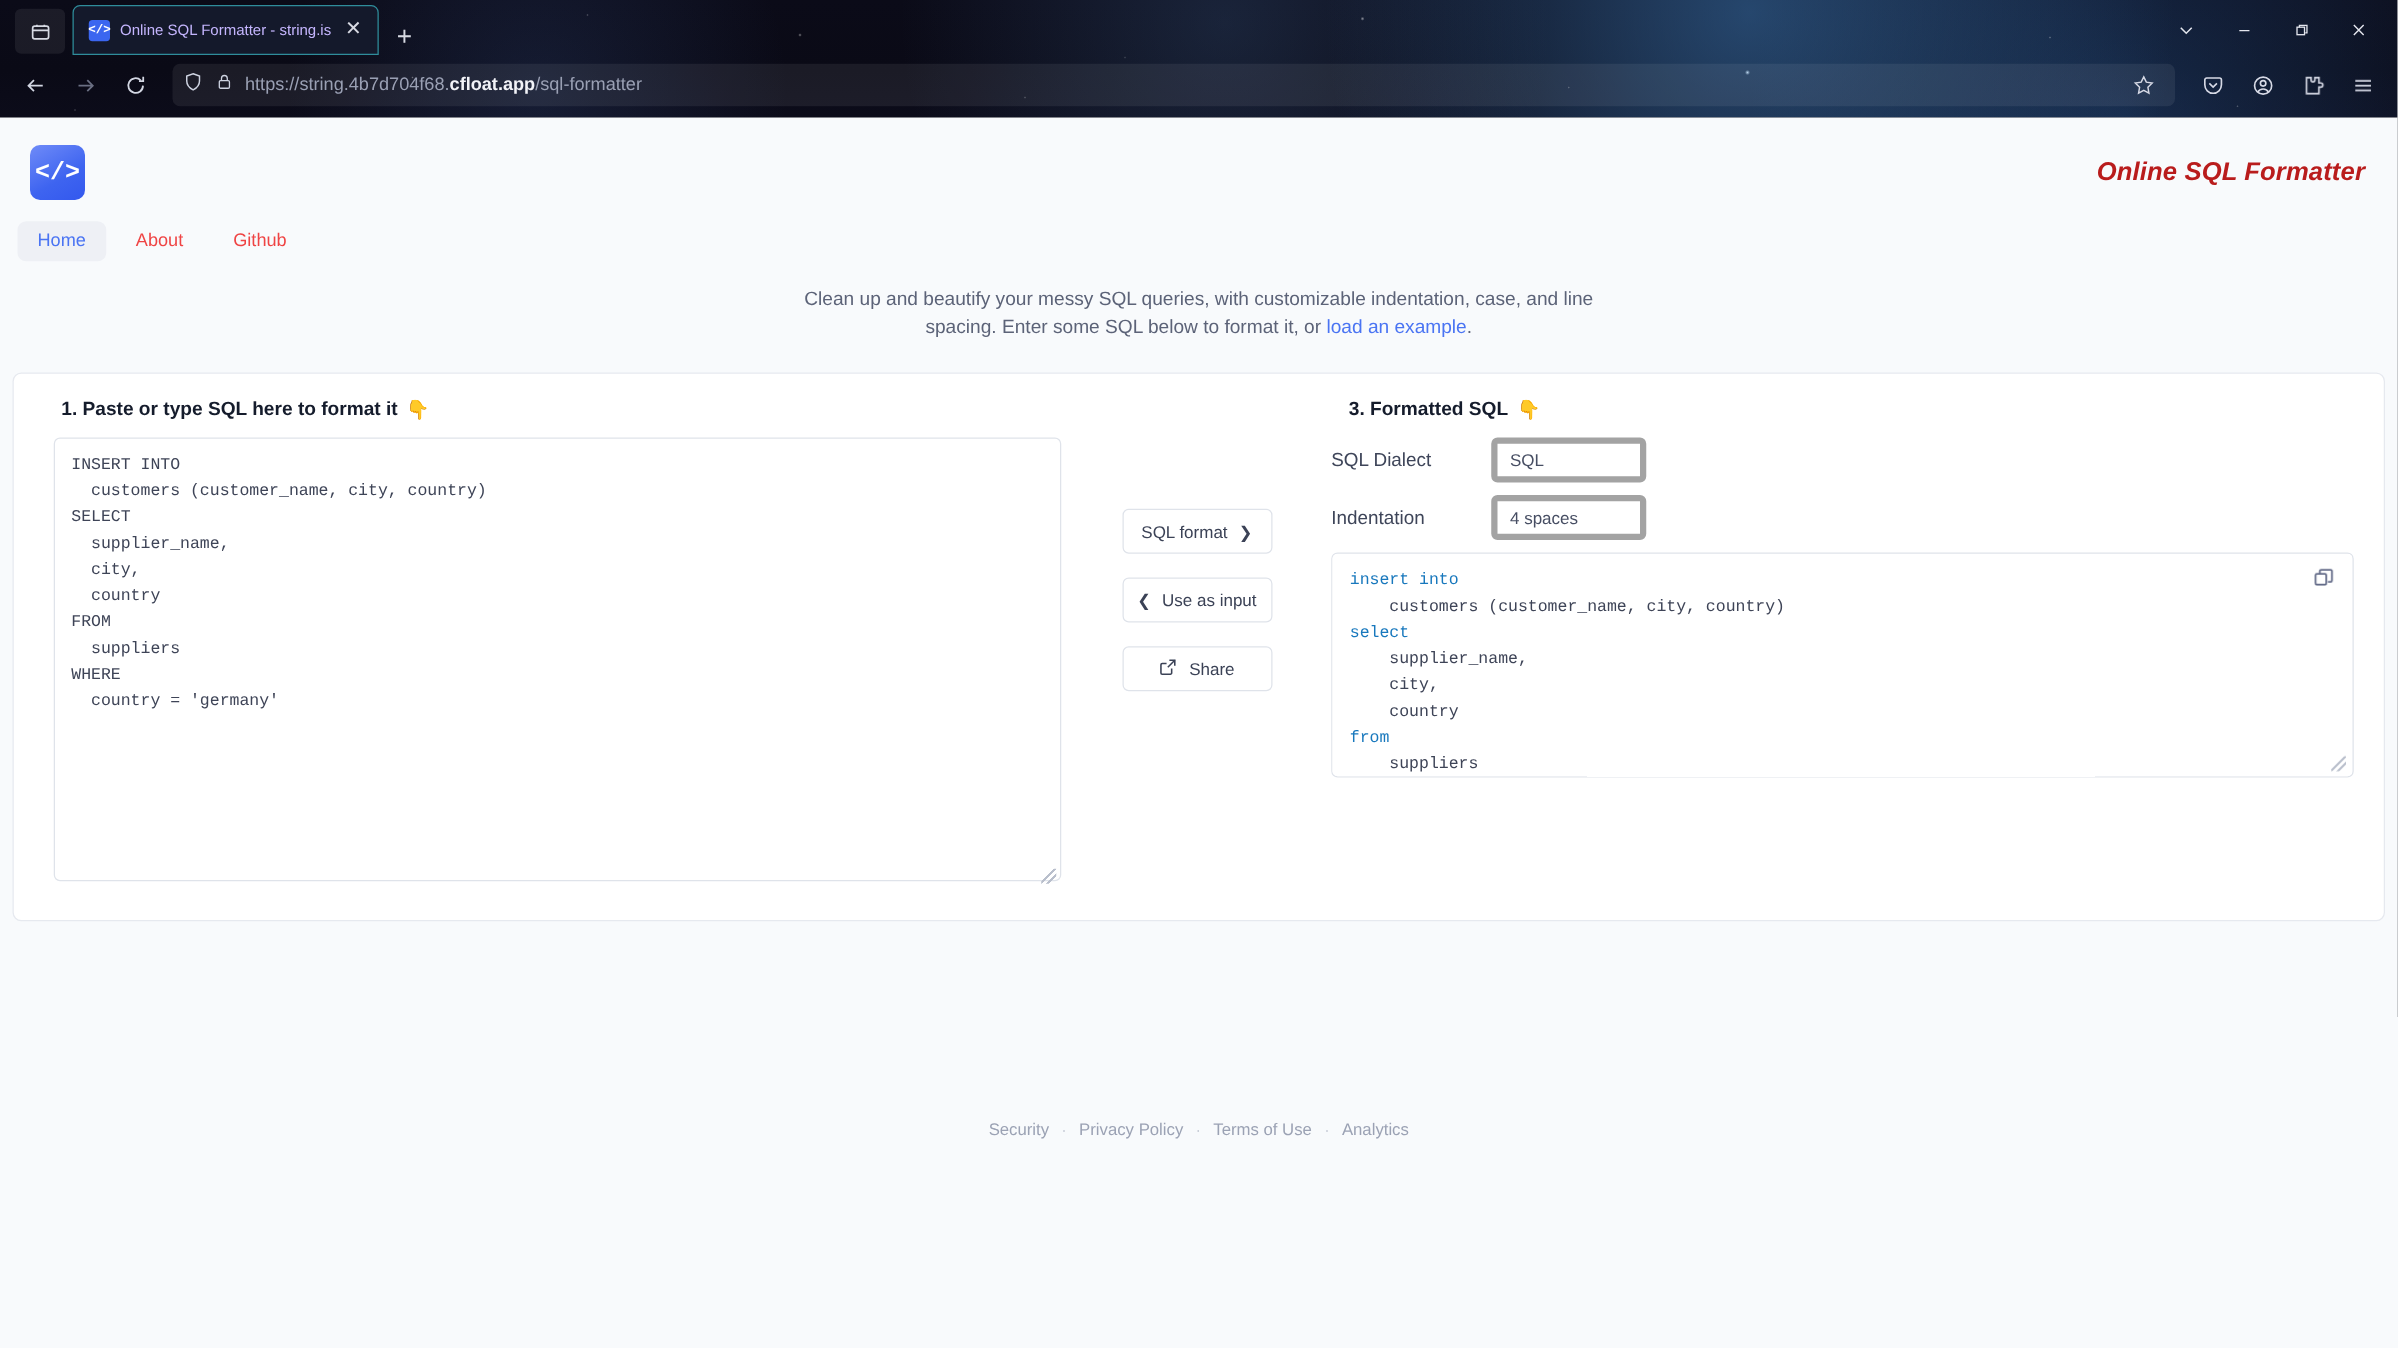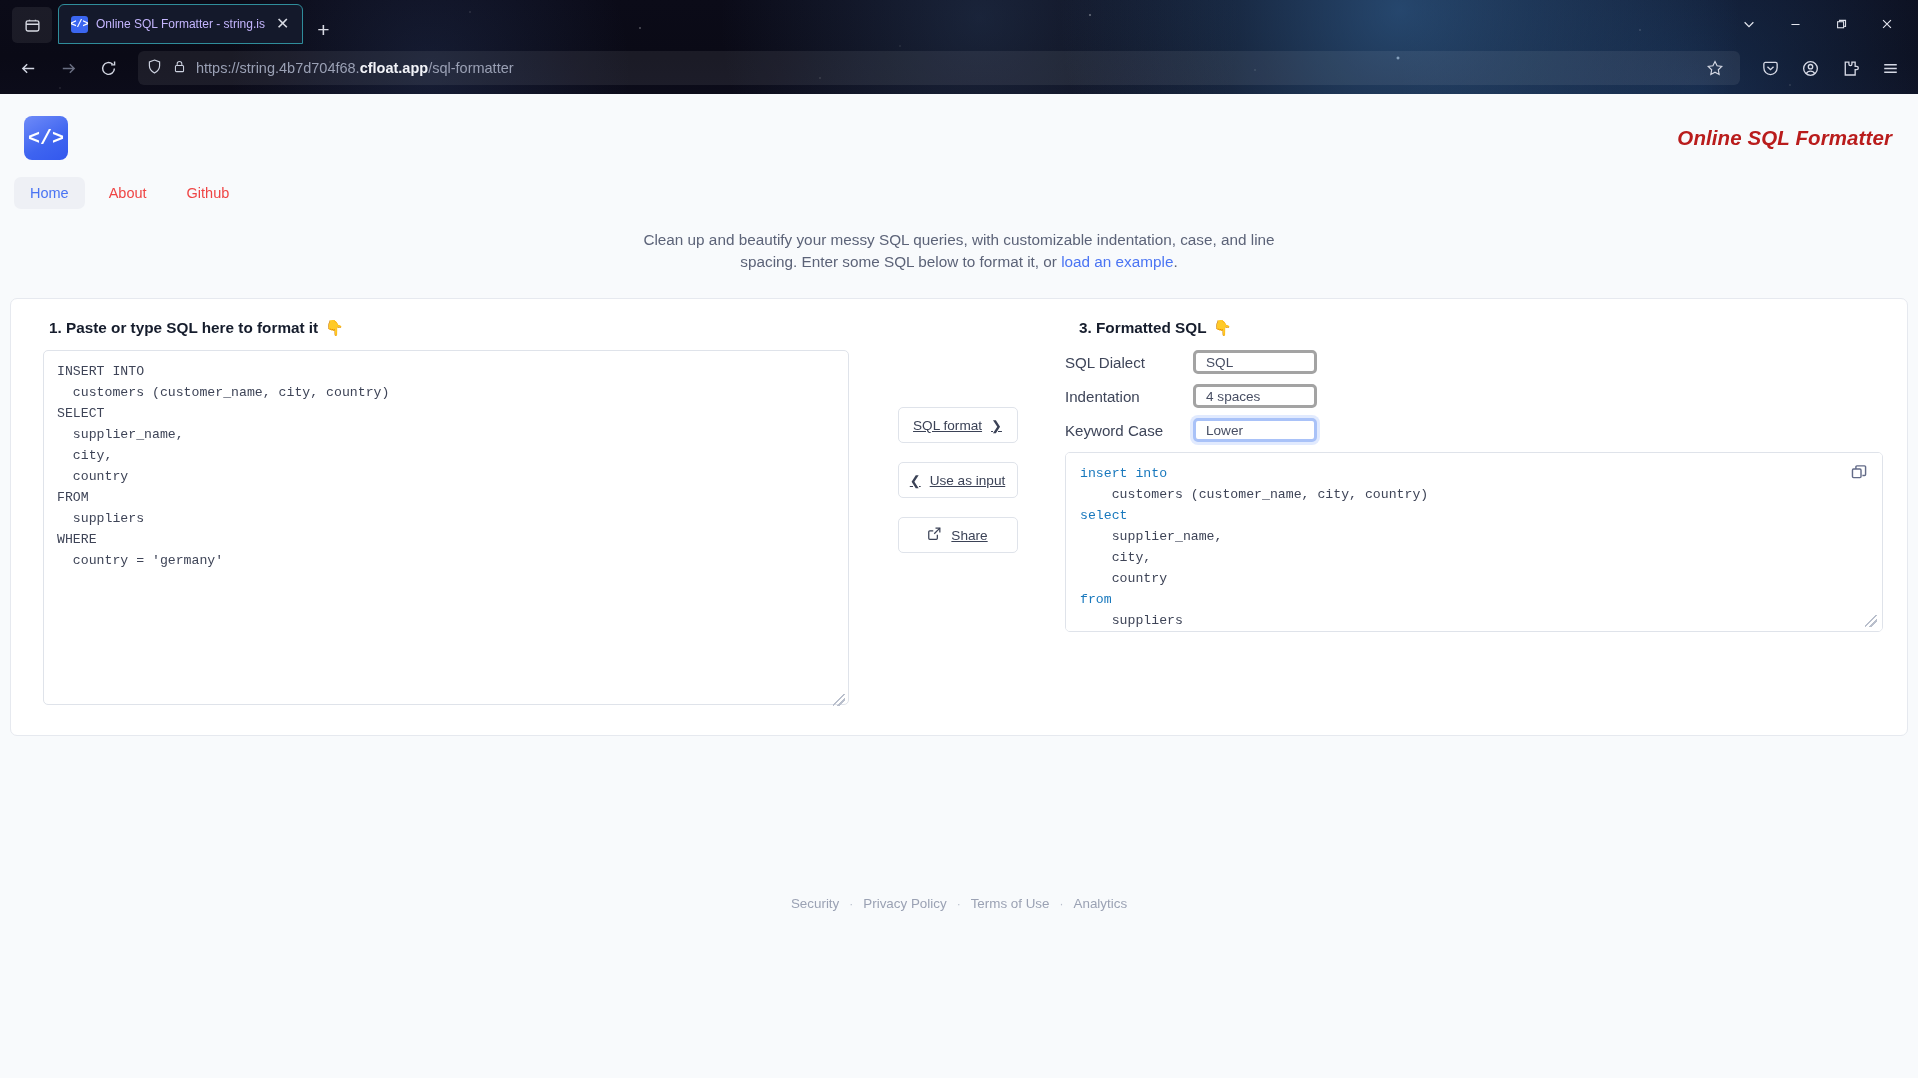--- a/index.html
+++ b/index.html
@@ -159,29 +159,28 @@
       linear-gradient(135deg, transparent 66%, #b9bfcc 66%, #b9bfcc 76%, transparent 76%);
   }
 
   .act-btn {
     width: 120px; height: 36px;
     border: 1px solid #dfe3ea; border-radius: 5px;
     background: #fff; color: #3b4256;
     font-size: 13.6px; font-family: "Liberation Sans", sans-serif;
     display: flex; align-items: center; justify-content: center; gap: 9px;
     cursor: pointer;
-    text-decoration: underline;
   }
   .act-btn .chev { font-size: 13px; color: #3b4256; }
 
   .ctl-row { display: flex; align-items: center; margin-bottom: 10px; }
   .ctl-label { width: 128px; font-size: 15.1px; color: #3e4559; }
   .select {
-    width: 124px; height: 24px;
-    border: 3px solid #a3a3a3; border-radius: 5px;
+    width: 124px; height: 36px;
+    border: 5px solid #a3a3a3; border-radius: 5px;
     background: #fff; color: #474e63; font-size: 13.6px;
     display: flex; align-items: center; padding: 0 10px;
     position: relative;
   }
   .select.focused { border-color: #a9c2f8; box-shadow: 0 0 0 3px rgba(120,160,250,.22); }
   .select .caret {
     position: absolute; right: 9px; top: 50%; transform: translateY(-50%);
     width: 0; height: 0; border-left: 5px solid transparent; border-right: 5px solid transparent;
     border-top: 6px solid #4c5management; border-top-color: #515a75;
   }
@@ -395,27 +394,20 @@
             <span class="caret"></span>
           </div>
         </div>
         <div class="ctl-row">
           <span class="ctl-label">Indentation</span>
           <div class="select">
             <span>4 spaces</span>
             <span class="caret"></span>
           </div>
         </div>
-        <div class="ctl-row">
-          <span class="ctl-label">Keyword Case</span>
-          <div class="select focused">
-            <span>Lower</span>
-            <span class="caret"></span>
-          </div>
-        </div>
 
         <div class="out-wrap">
           <div class="sql-output" id="sql-output"><span class="kw">insert into</span>
 <span>    customers (customer_name, city, country)</span>
 <span class="kw">select</span>
 <span>    supplier_name,</span>
 <span>    city,</span>
 <span>    country</span>
 <span class="kw">from</span>
 <span>    suppliers</span>

